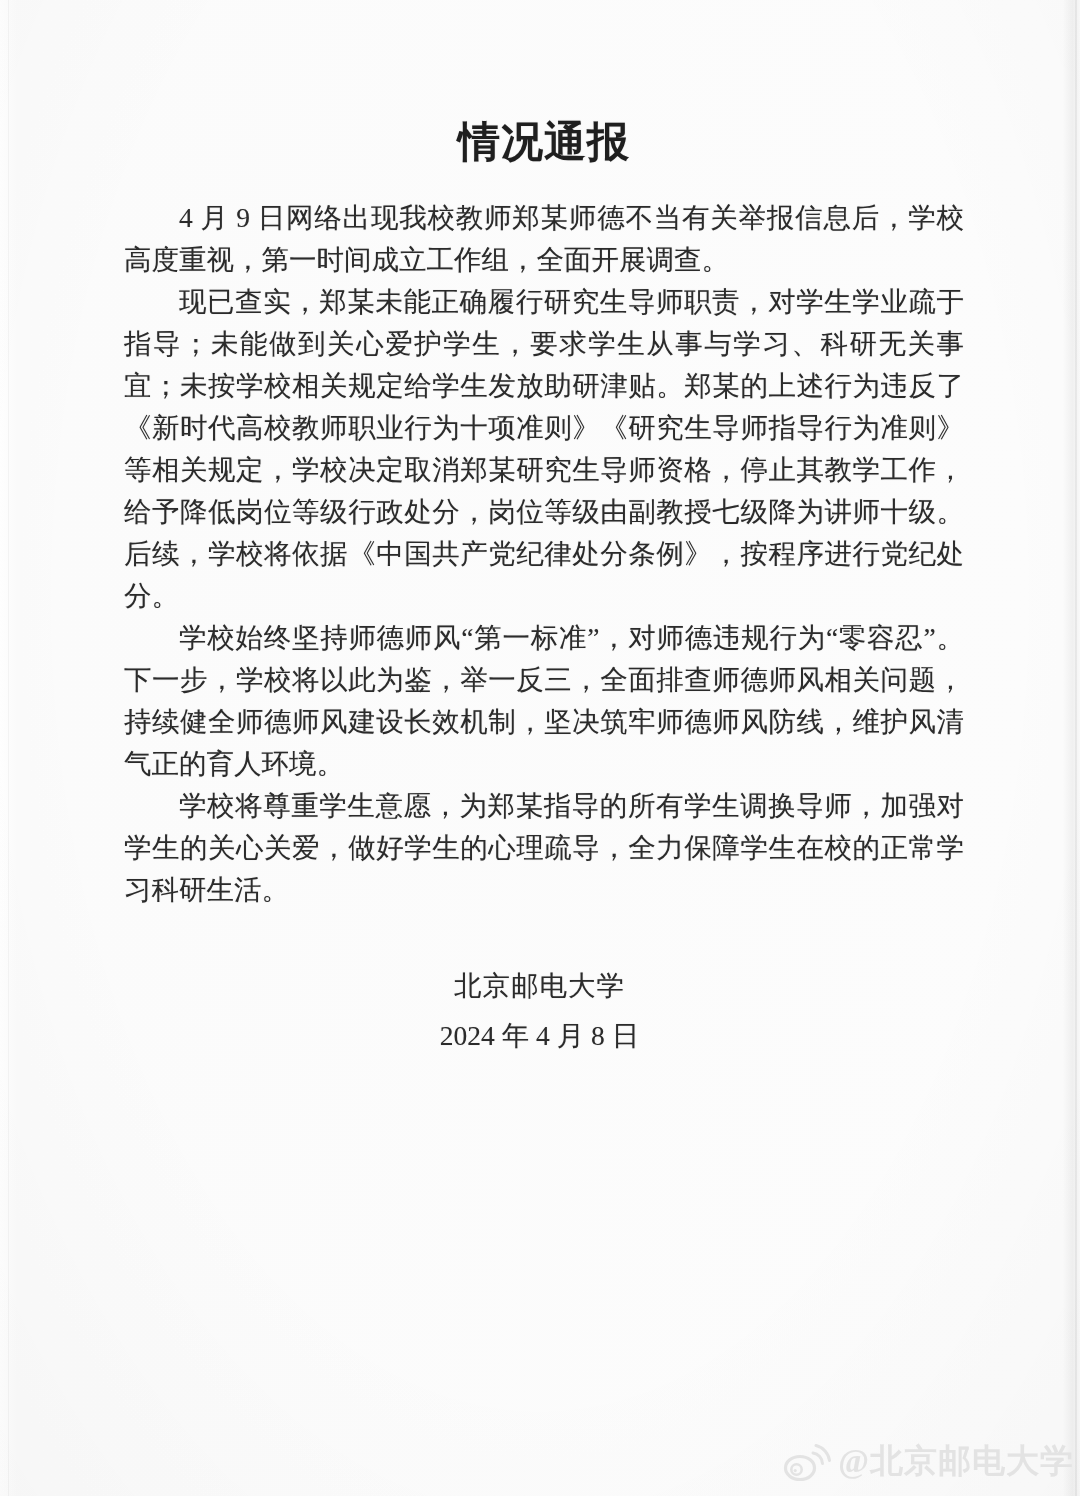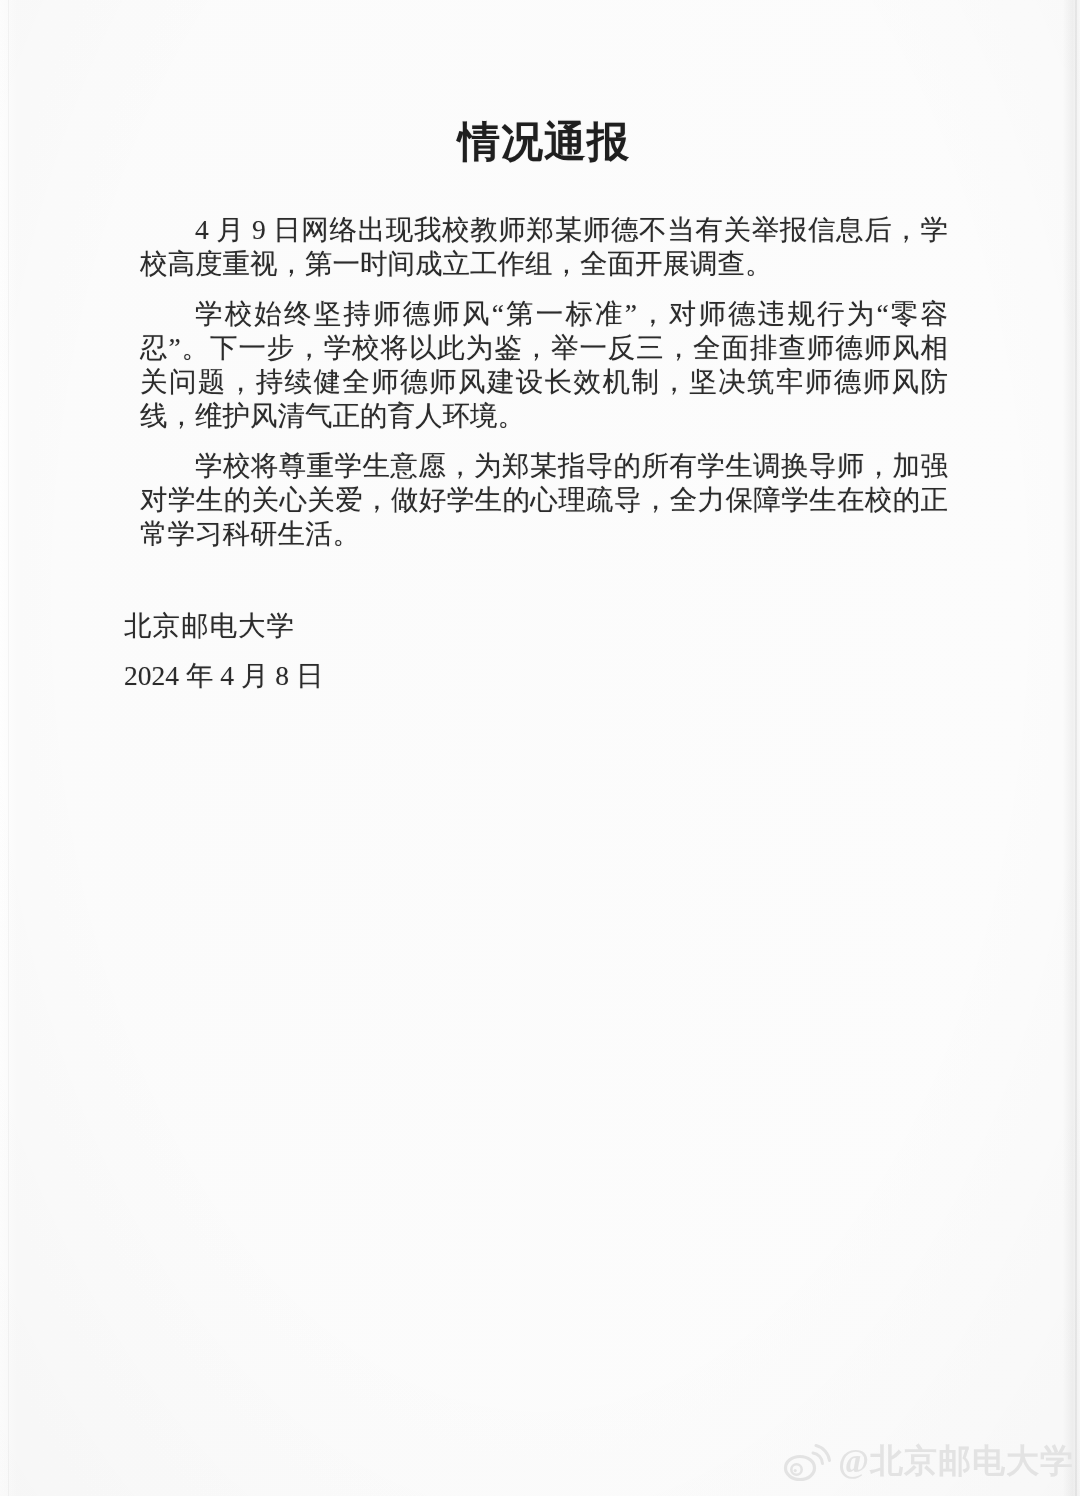--- a/index.html
+++ b/index.html
@@ -47,33 +47,33 @@
     color: #1f1f1f;
     text-shadow: 0 0 1px rgba(31,31,31,0.35);
   }
   .doc-content {
     position: absolute;
     top: 197px;
     left: 124px;
     width: 840px;
   }
   .doc-content p.para {
-    margin: 16px;
+    margin: 0;
     font-size: 27.5px;
-    line-height: 34px;
+    line-height: 42px;
     text-align: justify;
     text-justify: inter-character;
     text-indent: 2em;
     color: #2b2b2b;
     text-shadow: 0 0 1px rgba(43,43,43,0.30);
   }
   .signature-block {
     margin-top: 50px;
     padding-right: 9px;
-    text-align: left;
+    text-align: center;
     font-size: 27.5px;
     line-height: 50px;
     color: #2b2b2b;
     text-shadow: 0 0 1px rgba(43,43,43,0.30);
   }
   .signature-block .sig-org {
     letter-spacing: 1px;
   }
   .watermark {
     position: absolute;
@@ -99,20 +99,21 @@
 <div class="page">
 
   <div class="edge-line-left"></div>
   <div class="edge-line-right"></div>
 
   <h1 class="doc-title">情况通报</h1>
 
   <div class="doc-content">
     <div id="paragraphs">
         <p class="para">4 月 9 日网络出现我校教师郑某师德不当有关举报信息后，学校高度重视，第一时间成立工作组，全面开展调查。</p>
+        <p class="para">现已查实，郑某未能正确履行研究生导师职责，对学生学业疏于指导；未能做到关心爱护学生，要求学生从事与学习、科研无关事宜；未按学校相关规定给学生发放助研津贴。郑某的上述行为违反了《新时代高校教师职业行为十项准则》《研究生导师指导行为准则》等相关规定，学校决定取消郑某研究生导师资格，停止其教学工作，给予降低岗位等级行政处分，岗位等级由副教授七级降为讲师十级。后续，学校将依据《中国共产党纪律处分条例》，按程序进行党纪处分。</p>
         <p class="para">学校始终坚持师德师风“第一标准”，对师德违规行为“零容忍”。下一步，学校将以此为鉴，举一反三，全面排查师德师风相关问题，持续健全师德师风建设长效机制，坚决筑牢师德师风防线，维护风清气正的育人环境。</p>
         <p class="para">学校将尊重学生意愿，为郑某指导的所有学生调换导师，加强对学生的关心关爱，做好学生的心理疏导，全力保障学生在校的正常学习科研生活。</p>
       </div>
 
     <div class="signature-block">
       <div class="sig-org">北京邮电大学</div>
       <div class="sig-date">2024 年 4 月 8 日</div>
     </div>
   </div>
 

